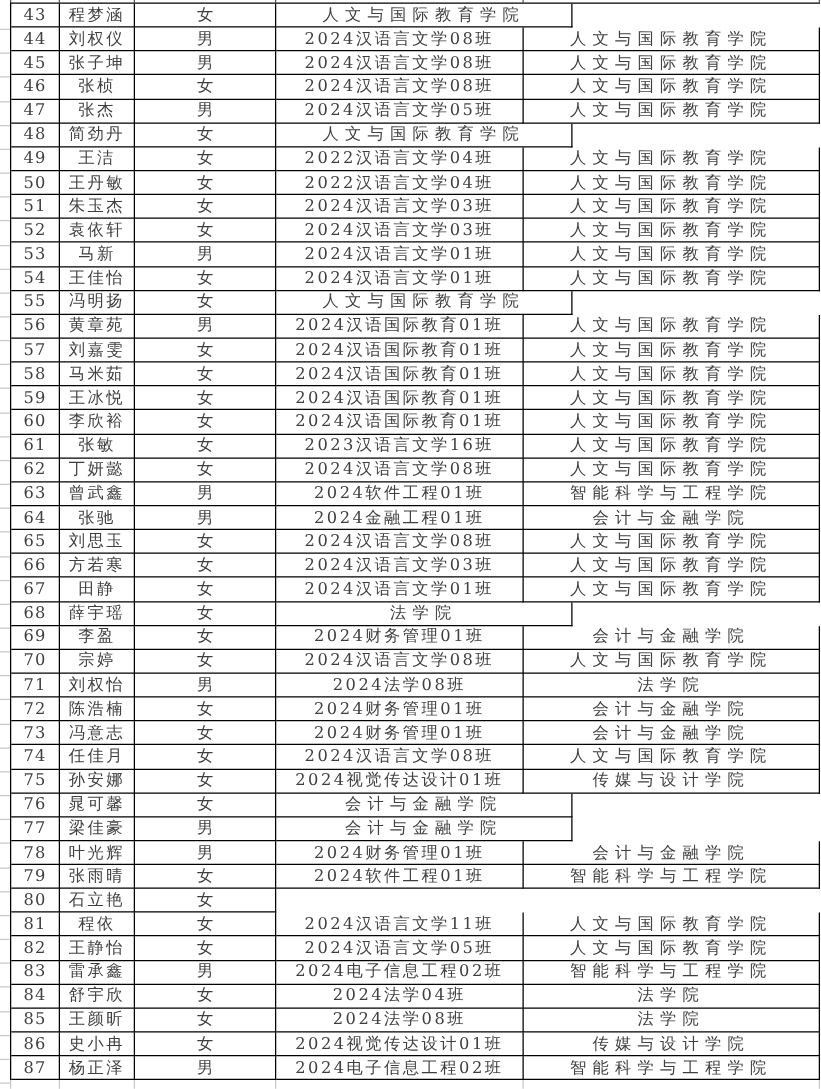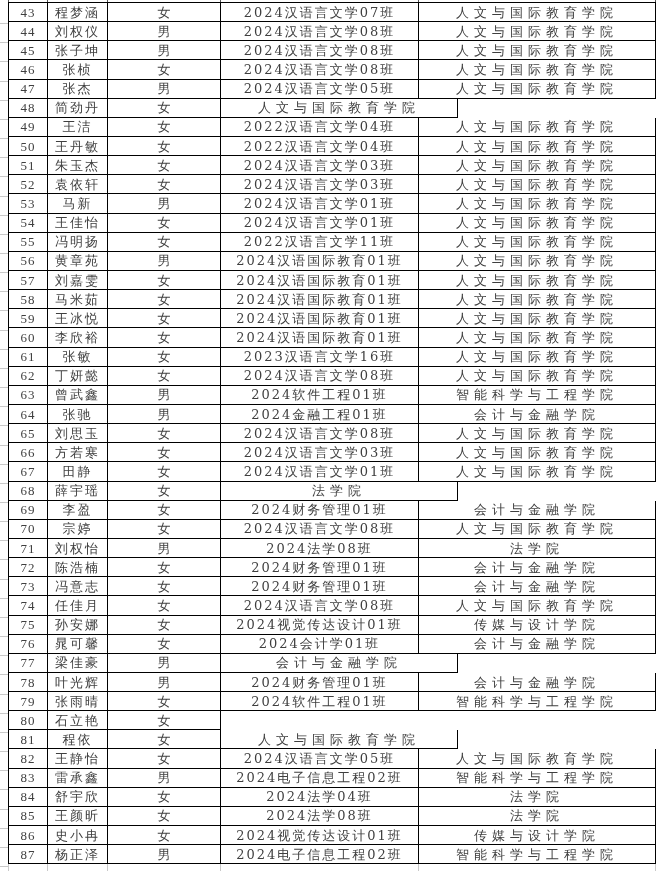--- a/index.html
+++ b/index.html
@@ -28,21 +28,21 @@
   }
   .row{display:flex;height:19.155px;}
   .cell{
     box-sizing:border-box;
     border-right:1px solid #000;
     border-bottom:1px solid #000;
     display:flex;align-items:center;justify-content:center;
     white-space:nowrap;overflow:hidden;
     font-size:13px;line-height:19px;
   }
-  .c0{width:39px;letter-spacing:1px;font-family:Liberation Serif, serif;}
+  .c0{width:39px;letter-spacing:1px;}
   .c1{width:60px;letter-spacing:2px;}
   .c2{width:113px;letter-spacing:0;}
   .c3{width:198px;letter-spacing:2px;}
   .c4{width:237px;letter-spacing:5px;}
 </style>
 </head>
 <body>
 
 <div class="sheet">
   <div id="margin-grid">
@@ -104,21 +104,20 @@
       <div class="vstub top" style="left: 418px;"></div>
       <div class="vstub bottom" style="left: 418px;"></div>
       <div class="vstub top" style="left: 655px;"></div>
       <div class="vstub bottom" style="left: 655px;"></div>
     </div>
   <div class="tbl" id="tbl">
       <div class="row">
         <div class="cell c0">43</div>
         <div class="cell c1">程梦涵</div>
         <div class="cell c2">女</div>
-        <div class="cell c3">2024汉语言文学07班</div>
         <div class="cell c4">人文与国际教育学院</div>
       </div>
       <div class="row">
         <div class="cell c0">44</div>
         <div class="cell c1">刘权仪</div>
         <div class="cell c2">男</div>
         <div class="cell c3">2024汉语言文学08班</div>
         <div class="cell c4">人文与国际教育学院</div>
       </div>
       <div class="row">
@@ -187,21 +186,20 @@
         <div class="cell c0">54</div>
         <div class="cell c1">王佳怡</div>
         <div class="cell c2">女</div>
         <div class="cell c3">2024汉语言文学01班</div>
         <div class="cell c4">人文与国际教育学院</div>
       </div>
       <div class="row">
         <div class="cell c0">55</div>
         <div class="cell c1">冯明扬</div>
         <div class="cell c2">女</div>
-        <div class="cell c3">2022汉语言文学11班</div>
         <div class="cell c4">人文与国际教育学院</div>
       </div>
       <div class="row">
         <div class="cell c0">56</div>
         <div class="cell c1">黄章苑</div>
         <div class="cell c2">男</div>
         <div class="cell c3">2024汉语国际教育01班</div>
         <div class="cell c4">人文与国际教育学院</div>
       </div>
       <div class="row">
@@ -333,21 +331,20 @@
         <div class="cell c0">75</div>
         <div class="cell c1">孙安娜</div>
         <div class="cell c2">女</div>
         <div class="cell c3">2024视觉传达设计01班</div>
         <div class="cell c4">传媒与设计学院</div>
       </div>
       <div class="row">
         <div class="cell c0">76</div>
         <div class="cell c1">晁可馨</div>
         <div class="cell c2">女</div>
-        <div class="cell c3">2024会计学01班</div>
         <div class="cell c4">会计与金融学院</div>
       </div>
       <div class="row">
         <div class="cell c0">77</div>
         <div class="cell c1">梁佳豪</div>
         <div class="cell c2">男</div>
         <div class="cell c4">会计与金融学院</div>
       </div>
       <div class="row">
         <div class="cell c0">78</div>
@@ -365,20 +362,21 @@
       </div>
       <div class="row">
         <div class="cell c0">80</div>
         <div class="cell c1">石立艳</div>
         <div class="cell c2">女</div>
       </div>
       <div class="row">
         <div class="cell c0">81</div>
         <div class="cell c1">程依</div>
         <div class="cell c2">女</div>
+        <div class="cell c3">2024汉语言文学11班</div>
         <div class="cell c4">人文与国际教育学院</div>
       </div>
       <div class="row">
         <div class="cell c0">82</div>
         <div class="cell c1">王静怡</div>
         <div class="cell c2">女</div>
         <div class="cell c3">2024汉语言文学05班</div>
         <div class="cell c4">人文与国际教育学院</div>
       </div>
       <div class="row">

